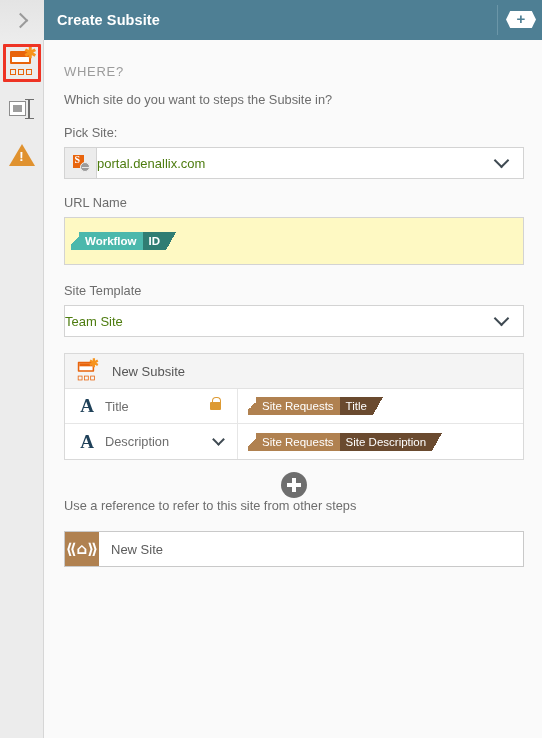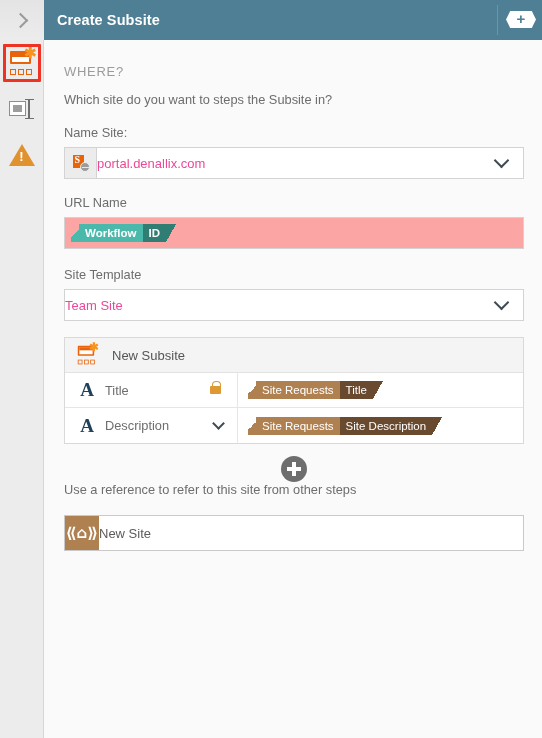--- a/index.html
+++ b/index.html
@@ -153,21 +153,21 @@
     margin-bottom: 16px;
   }
   .input-row .leading {
     width: 32px; height: 30px;
     background: #ececec;
     border-right: 1px solid #d3d3d3;
     display: flex; align-items: center; justify-content: center;
     flex: 0 0 32px;
   }
   .input-row .value {
-    flex: 1 1 auto; color: #ec4899; font-size: 13px;
+    flex: 1 1 auto; color: #4d7c0f; font-size: 13px;
     white-space: nowrap; overflow: hidden; text-overflow: ellipsis;
   }
   .caret {
     width: 11px; height: 11px;
     border-right: 2.4px solid #3f4a52;
     border-bottom: 2.4px solid #3f4a52;
     transform: rotate(45deg);
     margin-right: 16px; margin-bottom: 5px;
     flex: 0 0 auto;
   }
@@ -188,21 +188,21 @@
   .ico-sp .globe {
     position: absolute; right: -1px; bottom: -1px; width: 10px; height: 10px;
     border-radius: 50%; background: #9b9b9b; border: 1px solid #f0f0f0;
   }
   .ico-sp .globe::after {
     content:""; position:absolute; left:1px; top:4px; width:8px; height:1px; background:#e6e6e6;
   }
 
   
   .token-field {
-    height: 32px; background:#fca5a5; border:1px solid #d3d3d3;
+    height: 48px; background:#fef9c3; border:1px solid #d3d3d3;
     display:flex; align-items:center; padding-left:6px;
     margin-bottom: 18px;
   }
   .token {
     display:flex; align-items:center; height:18px; font-size:11.5px; color:#fff;
     position: relative;
   }
   .token .tl {
     width: 8px; height: 18px; flex: 0 0 8px;
   }
@@ -270,21 +270,21 @@
   .ref-field {
     height:36px; background:#fff; border:1px solid #c9c9c9;
     display:flex; align-items:center; margin-bottom:4px;
   }
   .ref-field .refico {
     width:34px; height:34px; background:#b08150; flex:0 0 34px;
     display:flex; align-items:center; justify-content:center;
     color:#fff; font-size:15px; font-weight:bold;
     font-family:"DejaVu Sans", sans-serif;
   }
-  .ref-field .reftxt { padding-left:0; color:#5b5b5b; font-size:13px; }
+  .ref-field .reftxt { padding-left:12px; color:#5b5b5b; font-size:13px; }
 
   .edit-link {
     text-align:right; color:#3aa3e3; font-size:12.5px; cursor:pointer;
     padding-right:2px;
   }
 </style>
 </head>
 <body>
 
 <div class="app">
@@ -329,21 +329,21 @@
       <div class="hexplus">
         <span>+</span>
       </div>
     </div>
 
     <div class="content">
 
       <div class="section-head">WHERE?</div>
       <div class="helper">Which site do you want to steps the Subsite in?</div>
 
-      <div class="fieldlabel">Name Site:</div>
+      <div class="fieldlabel">Pick Site:</div>
       <div class="input-row">
         <div class="leading">
           <div class="ico-sp">
             <div class="sq"></div>
             <div class="globe"></div>
           </div>
         </div>
         <div class="value">portal.denallix.com</div>
         <div class="caret"></div>
       </div>

